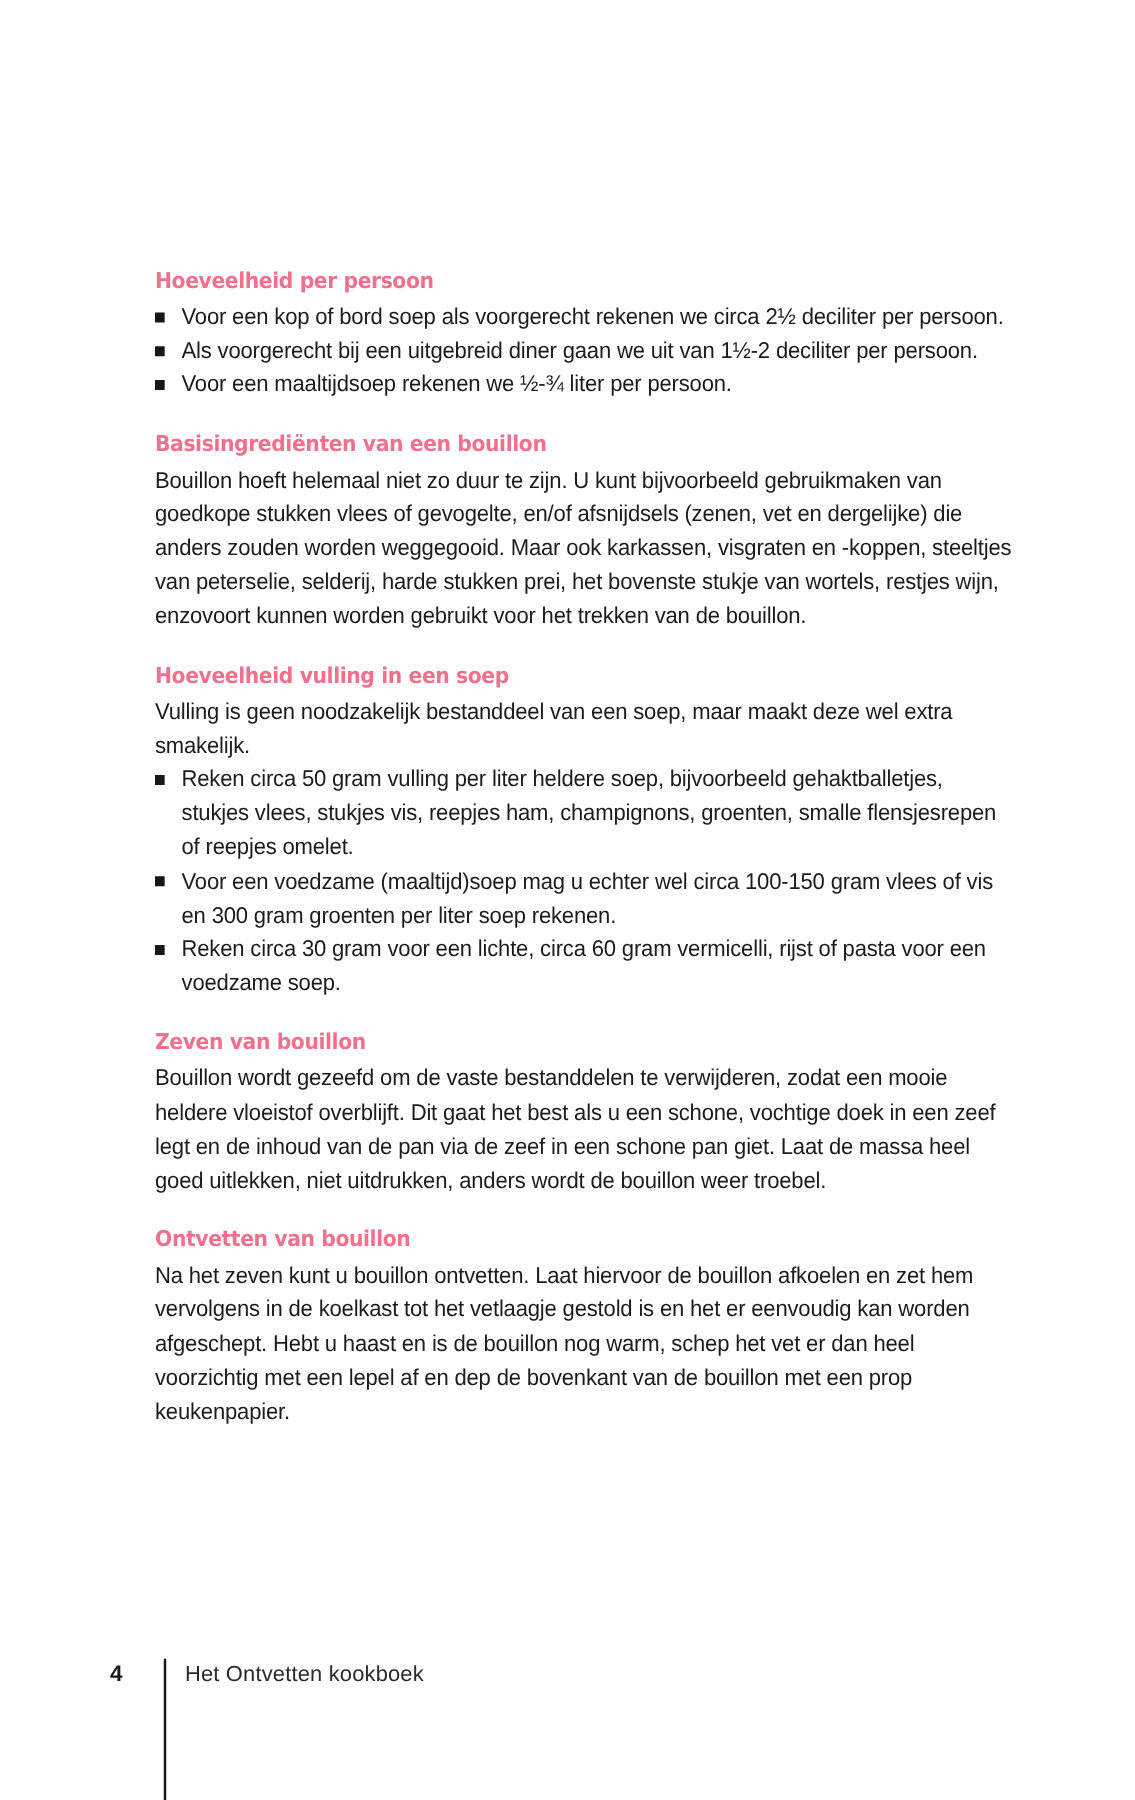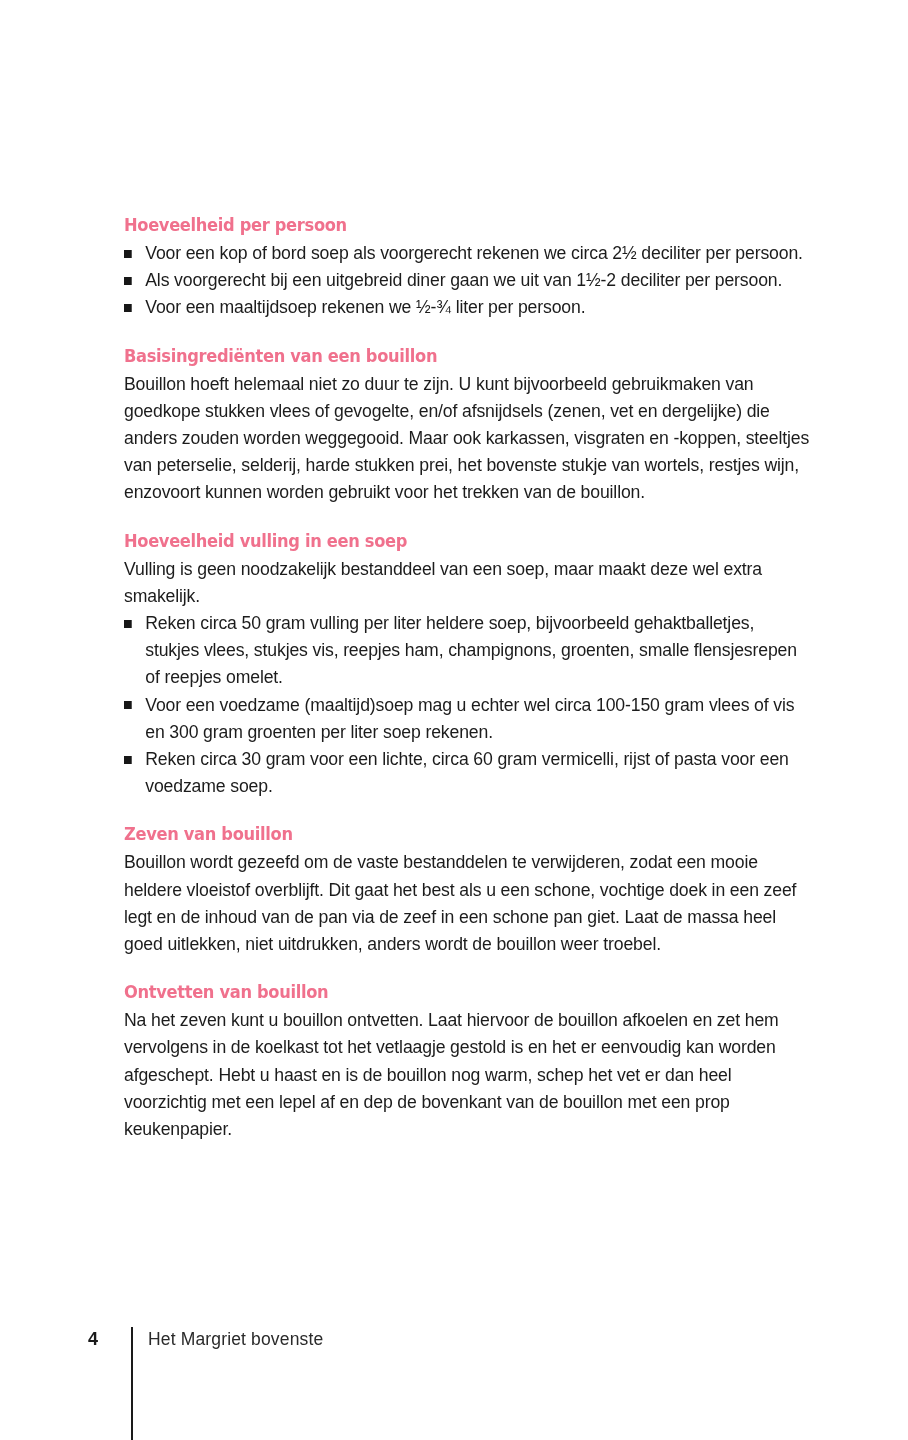--- a/index.html
+++ b/index.html
@@ -181,15 +181,15 @@
       <h2 class="section-heading">Ontvetten van bouillon</h2>
       <p class="para">Na het zeven kunt u bouillon ontvetten. Laat hiervoor de bouillon afkoelen en zet hem vervolgens in de koelkast tot het vetlaagje gestold is en het er eenvoudig kan worden afgeschept. Hebt u haast en is de bouillon nog warm, schep het vet er dan heel voorzichtig met een lepel af en dep de bovenkant van de bouillon met een prop keukenpapier.</p>
     </div>
 
   </div>
 
   <div class="footer">
     <span class="folio">4</span>
   </div>
   <div class="footer-rule"></div>
-  <div class="footer-title">Het Margriet bovenste</div>
+  <div class="footer-title">Het Ontvetten kookboek</div>
 
 </div>
 
 </body></html>

